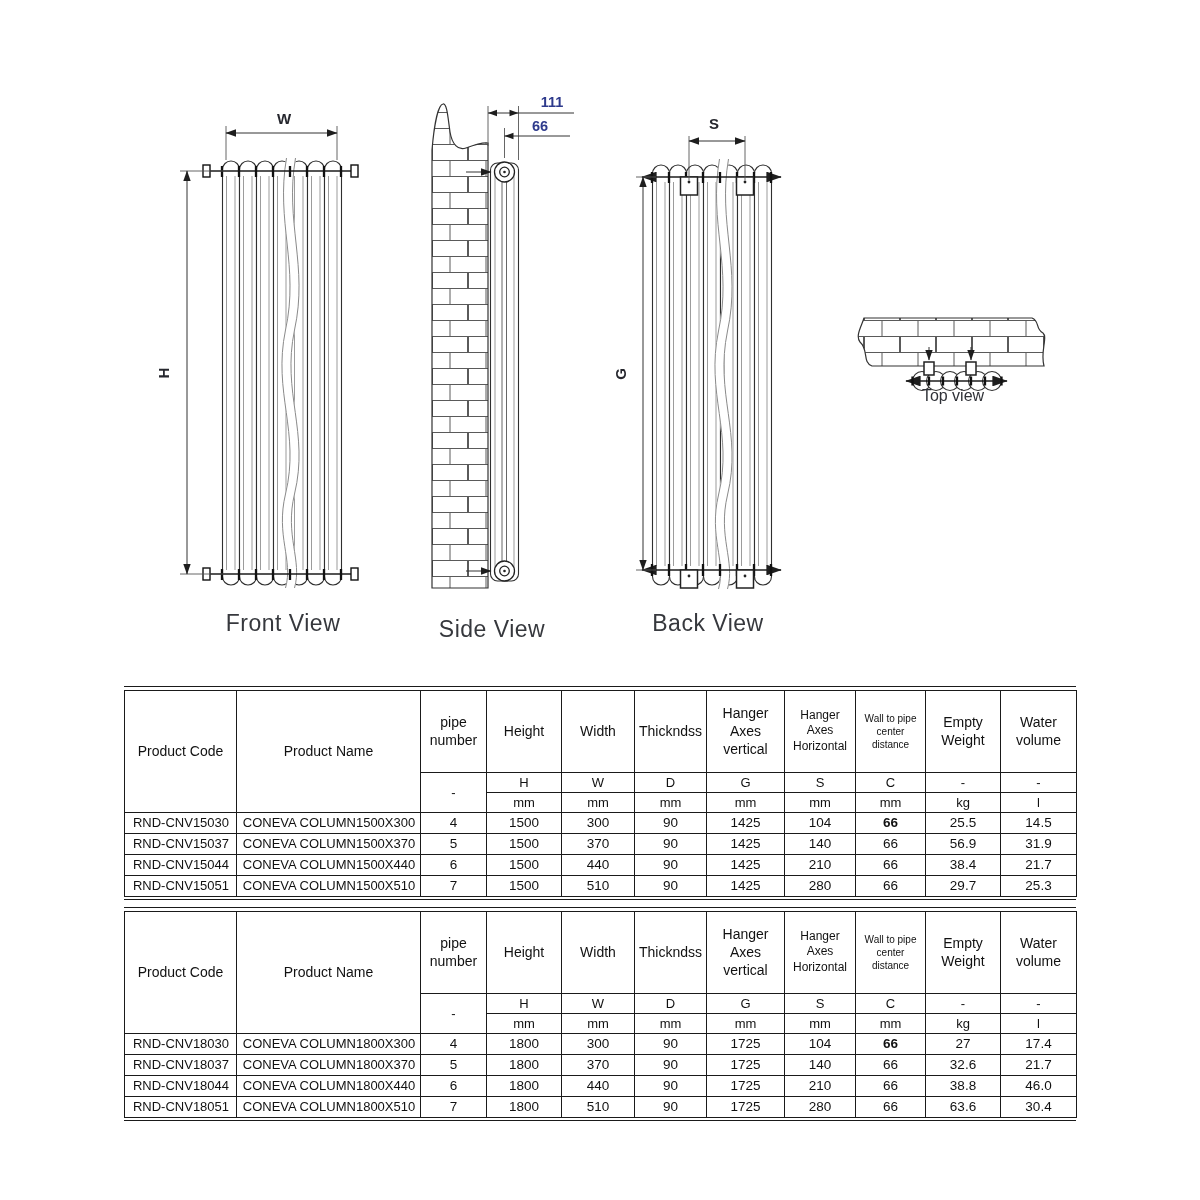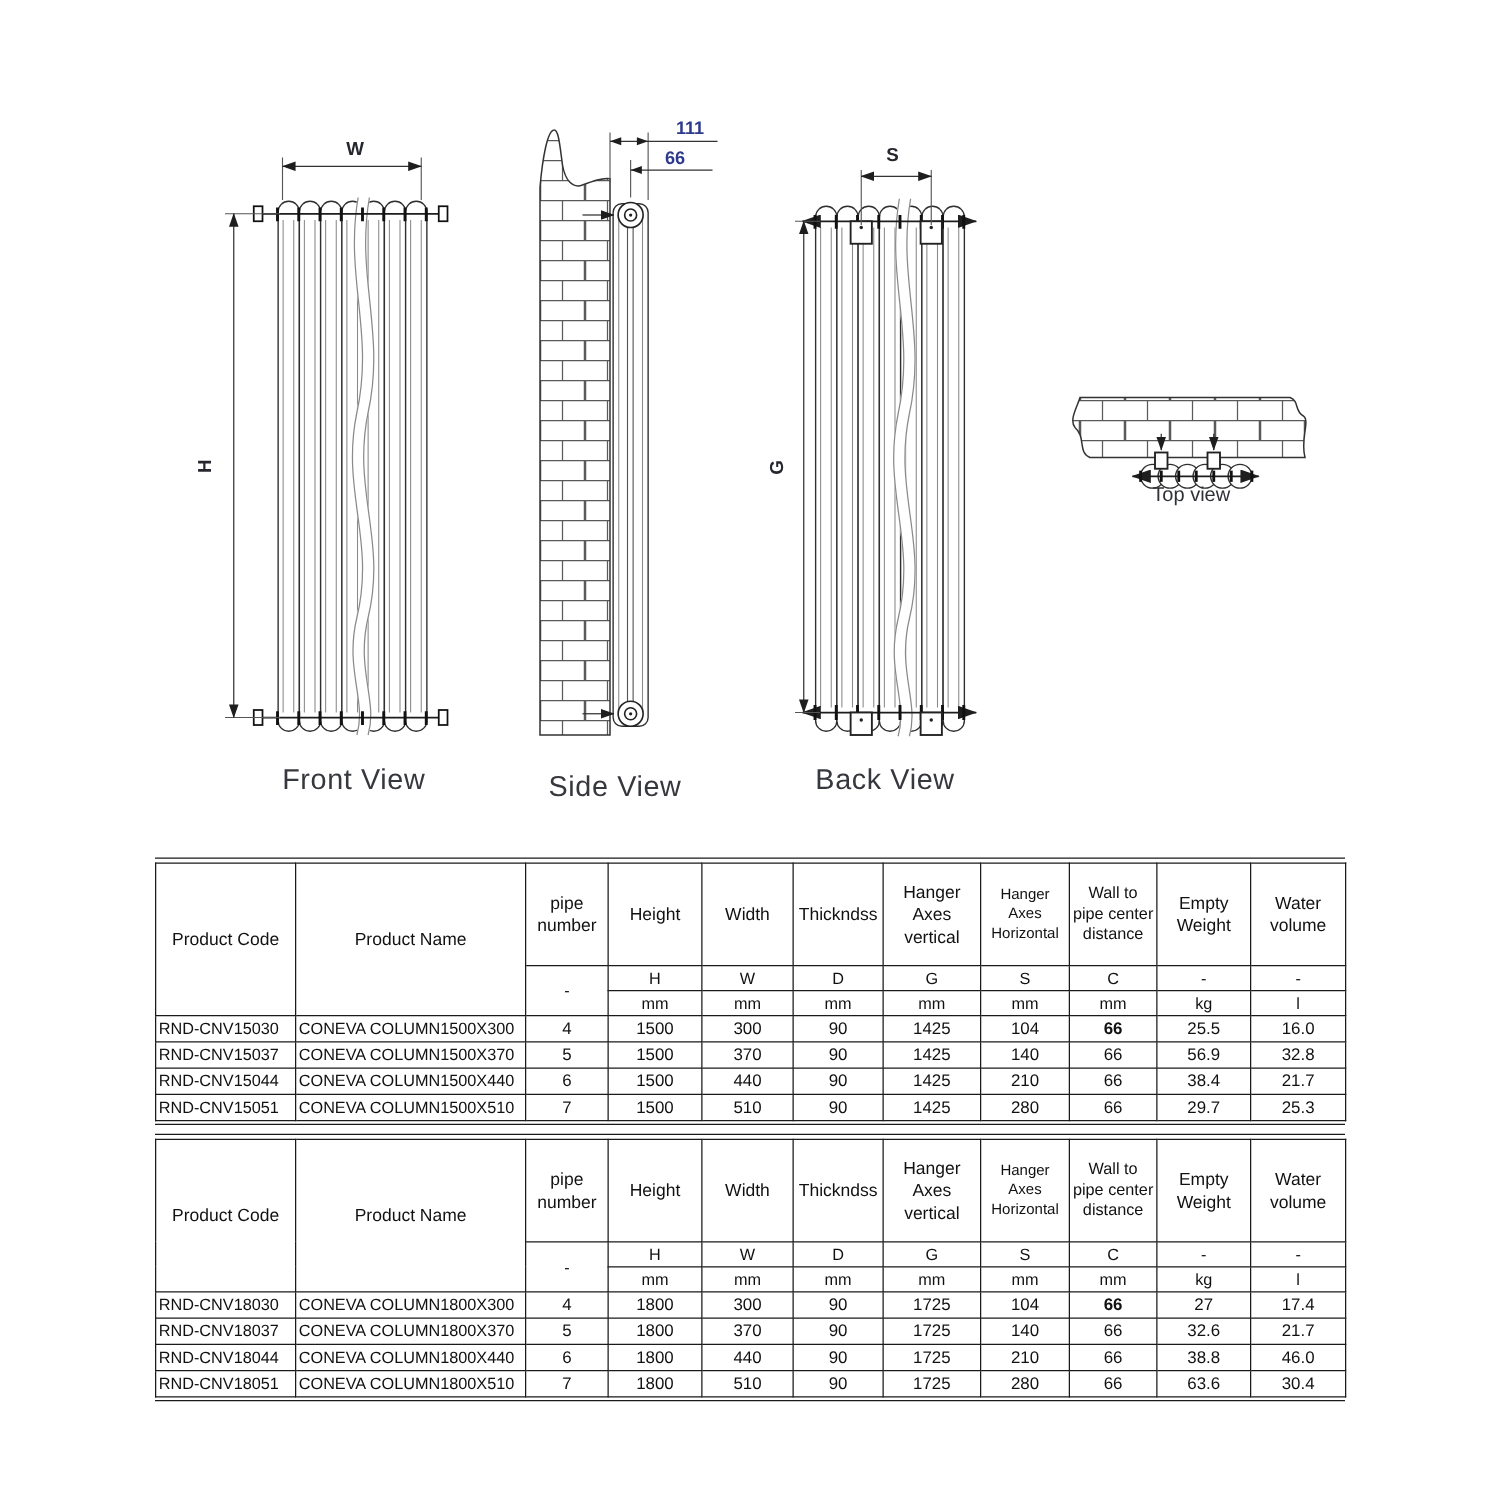--- a/index.html
+++ b/index.html
@@ -23,25 +23,25 @@
   .endcap{fill:#fff;stroke:#111;stroke-width:1.4;}
 
   
   .tables{position:absolute;left:124px;top:686px;}
   .tblwrap{border-top:1px solid #1a1a1a;border-bottom:1px solid #1a1a1a;padding:2.5px 0;width:952px;}
   .tblwrap + .tblwrap{margin-top:7px;}
   table.spec{border-collapse:collapse;table-layout:fixed;width:952px;color:#111;}
   .spec th,.spec td{border:1px solid #1a1a1a;text-align:center;padding:0 1px;overflow:hidden;}
   .spec th{font-weight:normal;font-size:14px;line-height:1.3;}
   .spec th.col7{font-size:12px;}
-  .spec th.col8{font-size:13px;}
+  .spec th.col8{font-size:10px;}
   .spec tr.hdr{height:82px;}
   .spec tr.sub{height:20px;font-size:13px;}
   .spec tr.datarow{height:21px;font-size:13.5px;}
-  .spec td.left{text-align:left;padding-left:2px;font-size:13px;white-space:nowrap;}
+  .spec td.left{text-align:center;padding-left:2px;font-size:13px;white-space:nowrap;}
   .spec td.b{font-weight:bold;}
 </style>
 </head>
 <body>
 
 <div class="page">
 
 <svg class="draw" width="1200" height="678" viewBox="0 0 1200 678">
   <defs>
     <marker id="arr" viewBox="0 0 10 7" refX="9.5" refY="3.5" markerWidth="11" markerHeight="7.7" orient="auto-start-reverse">
@@ -284,34 +284,34 @@
               <td class="left">RND-CNV15030</td>
               <td class="left">CONEVA COLUMN1500X300</td>
               <td>4</td>
               <td>1500</td>
               <td>300</td>
               <td>90</td>
               <td>1425</td>
               <td>104</td>
               <td class="b">66</td>
               <td>25.5</td>
-              <td>16.0</td>
+              <td>14.5</td>
             </tr>
             <tr class="datarow">
               <td class="left">RND-CNV15037</td>
               <td class="left">CONEVA COLUMN1500X370</td>
               <td>5</td>
               <td>1500</td>
               <td>370</td>
               <td>90</td>
               <td>1425</td>
               <td>140</td>
               <td>66</td>
               <td>56.9</td>
-              <td>32.8</td>
+              <td>31.9</td>
             </tr>
             <tr class="datarow">
               <td class="left">RND-CNV15044</td>
               <td class="left">CONEVA COLUMN1500X440</td>
               <td>6</td>
               <td>1500</td>
               <td>440</td>
               <td>90</td>
               <td>1425</td>
               <td>210</td>

